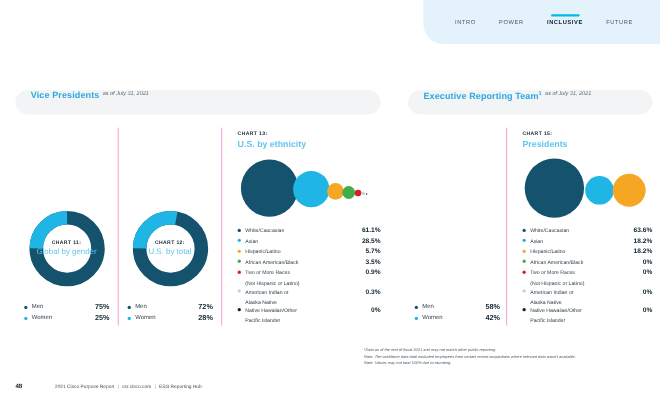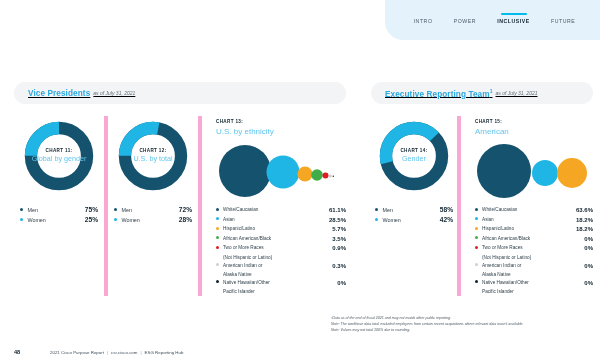--- a/index.html
+++ b/index.html
@@ -38,43 +38,42 @@
 
   
   .panel { position: absolute; top: 82px; }
   .panel-left  { left: 14px;  width: 332px; }
   .panel-right { left: 371px; width: 222px; }
 
   .panel-head {
     background: #f3f4f5;
     border-radius: 13px;
     height: 22px;
-    display: flex; align-items: center;
+    display: flex; align-items: flex-start;
     padding-left: 14px;
     white-space: nowrap;
-    text-decoration: underline;
   }
   .panel-title {
     font-size: 8.2px; font-weight: bold; color: #2aa8e0; letter-spacing: .1px;
   }
   .panel-title .sup { font-size: 5px; vertical-align: super; }
   .panel-date {
     font-size: 5px; font-style: italic; color: #5d6b75;
     margin-left: 3px;
   }
 
   .panel-body { display: flex; margin-top: 12px; }
 
   
   .donut-block {
     width: 94px;
     display: flex; flex-direction: column; align-items: center;
     padding-top: 3px;
   }
-  .donut-block.sep { border-right: 4px solid #f9a8d4; }
+  .donut-block.sep { border-right: 1px solid #f9a8d4; justify-content: flex-end; }
   .donut { position: relative; width: 74px; height: 74px; }
   .donut svg { display: block; }
   .donut-label {
     position: absolute; top: 0; left: 0; right: 0; bottom: 0;
     display: flex; flex-direction: column; align-items: center; justify-content: center;
     text-align: center; line-height: 1.22;
   }
   .donut-num { font-size: 4.6px; font-weight: bold; color: #10232e; letter-spacing: .35px; }
   .donut-name { font-size: 7.2px; color: #63c6ee; margin-top: 2px; }
 
@@ -83,21 +82,21 @@
     display: flex; align-items: center;
     font-size: 5.4px; color: #2d3e48; margin-bottom: 3px;
   }
   .gdot { width: 3.4px; height: 3.4px; border-radius: 50%; margin-right: 4px; flex: none; }
   .gname { flex: 1; }
   .gval { font-weight: bold; font-size: 6.6px; color: #10232e; }
 
   
   .bubble-block { flex: 1; padding-left: 14px; padding-top: 3px; }
   .chart-num { font-size: 4.6px; font-weight: bold; color: #10232e; letter-spacing: .35px; }
-  .chart-name { font-size: 8px; color: #63c6ee; margin-top: 3px; }
+  .chart-name { font-size: 8px; color: #63c6ee; margin-top: 3px; font-weight: bold; }
   .bubbles { height: 60px; position: relative; margin-top: 5px; }
   .bubbles svg { display: block; }
 
   .eth-legend { margin-top: 5px; }
   .erow {
     display: flex; align-items: flex-start;
     font-size: 4.7px; color: #2d3e48;
     line-height: 1.55; margin-bottom: .3px;
   }
   .edot { width: 3px; height: 3px; border-radius: 50%; margin-right: 4px; margin-top: 1.6px; flex: none; }
@@ -265,47 +264,37 @@
   <div class="panel panel-right">
 
     <div class="panel-head">
       <span class="panel-title"><span>Executive Reporting Team</span><span class="sup">1</span></span>
       <span class="panel-date">as of July 31, 2021</span>
     </div>
 
     <div class="panel-body">
 
       <div class="donut-block sep">
-        <div class="donut">
-          <svg width="74" height="74" viewBox="0 0 42 42">
-            <circle cx="21" cy="21" r="15.91549" fill="none" stroke="#14526e" stroke-width="7"></circle>
-            <circle id="c14-seg" cx="21" cy="21" r="15.91549" fill="none" stroke="#1fb5e5" stroke-width="7" stroke-dasharray="42 58" stroke-dashoffset="29" transform="rotate(-90 21 21)"></circle>
-          </svg>
-          <div class="donut-label">
-            <div class="donut-num">CHART 14:</div>
-            <div class="donut-name">Gender</div>
-          </div>
-        </div>
         <div class="gender-legend">
           <div class="grow">
             <span class="gdot" style="background:#14526e"></span>
             <span class="gname">Men</span>
             <span class="gval">58%</span>
           </div>
           <div class="grow">
             <span class="gdot" style="background:#1fb5e5"></span>
             <span class="gname">Women</span>
             <span class="gval">42%</span>
           </div>
         </div>
       </div>
 
       <div class="bubble-block">
         <div class="chart-num">CHART 15:</div>
-        <div class="chart-name">American</div>
+        <div class="chart-name">Presidents</div>
         <div class="bubbles">
           <svg width="118" height="58" viewBox="0 0 118 58">
             <circle cx="29" cy="30" r="27" fill="#14526e"></circle>
             <circle cx="70" cy="32" r="13" fill="#1fb5e5"></circle>
             <circle cx="97" cy="32" r="15" fill="#f5a623"></circle>
           </svg>
         </div>
         <div class="eth-legend">
           <div class="erow">
             <span class="edot" style="background:#14526e"></span>

